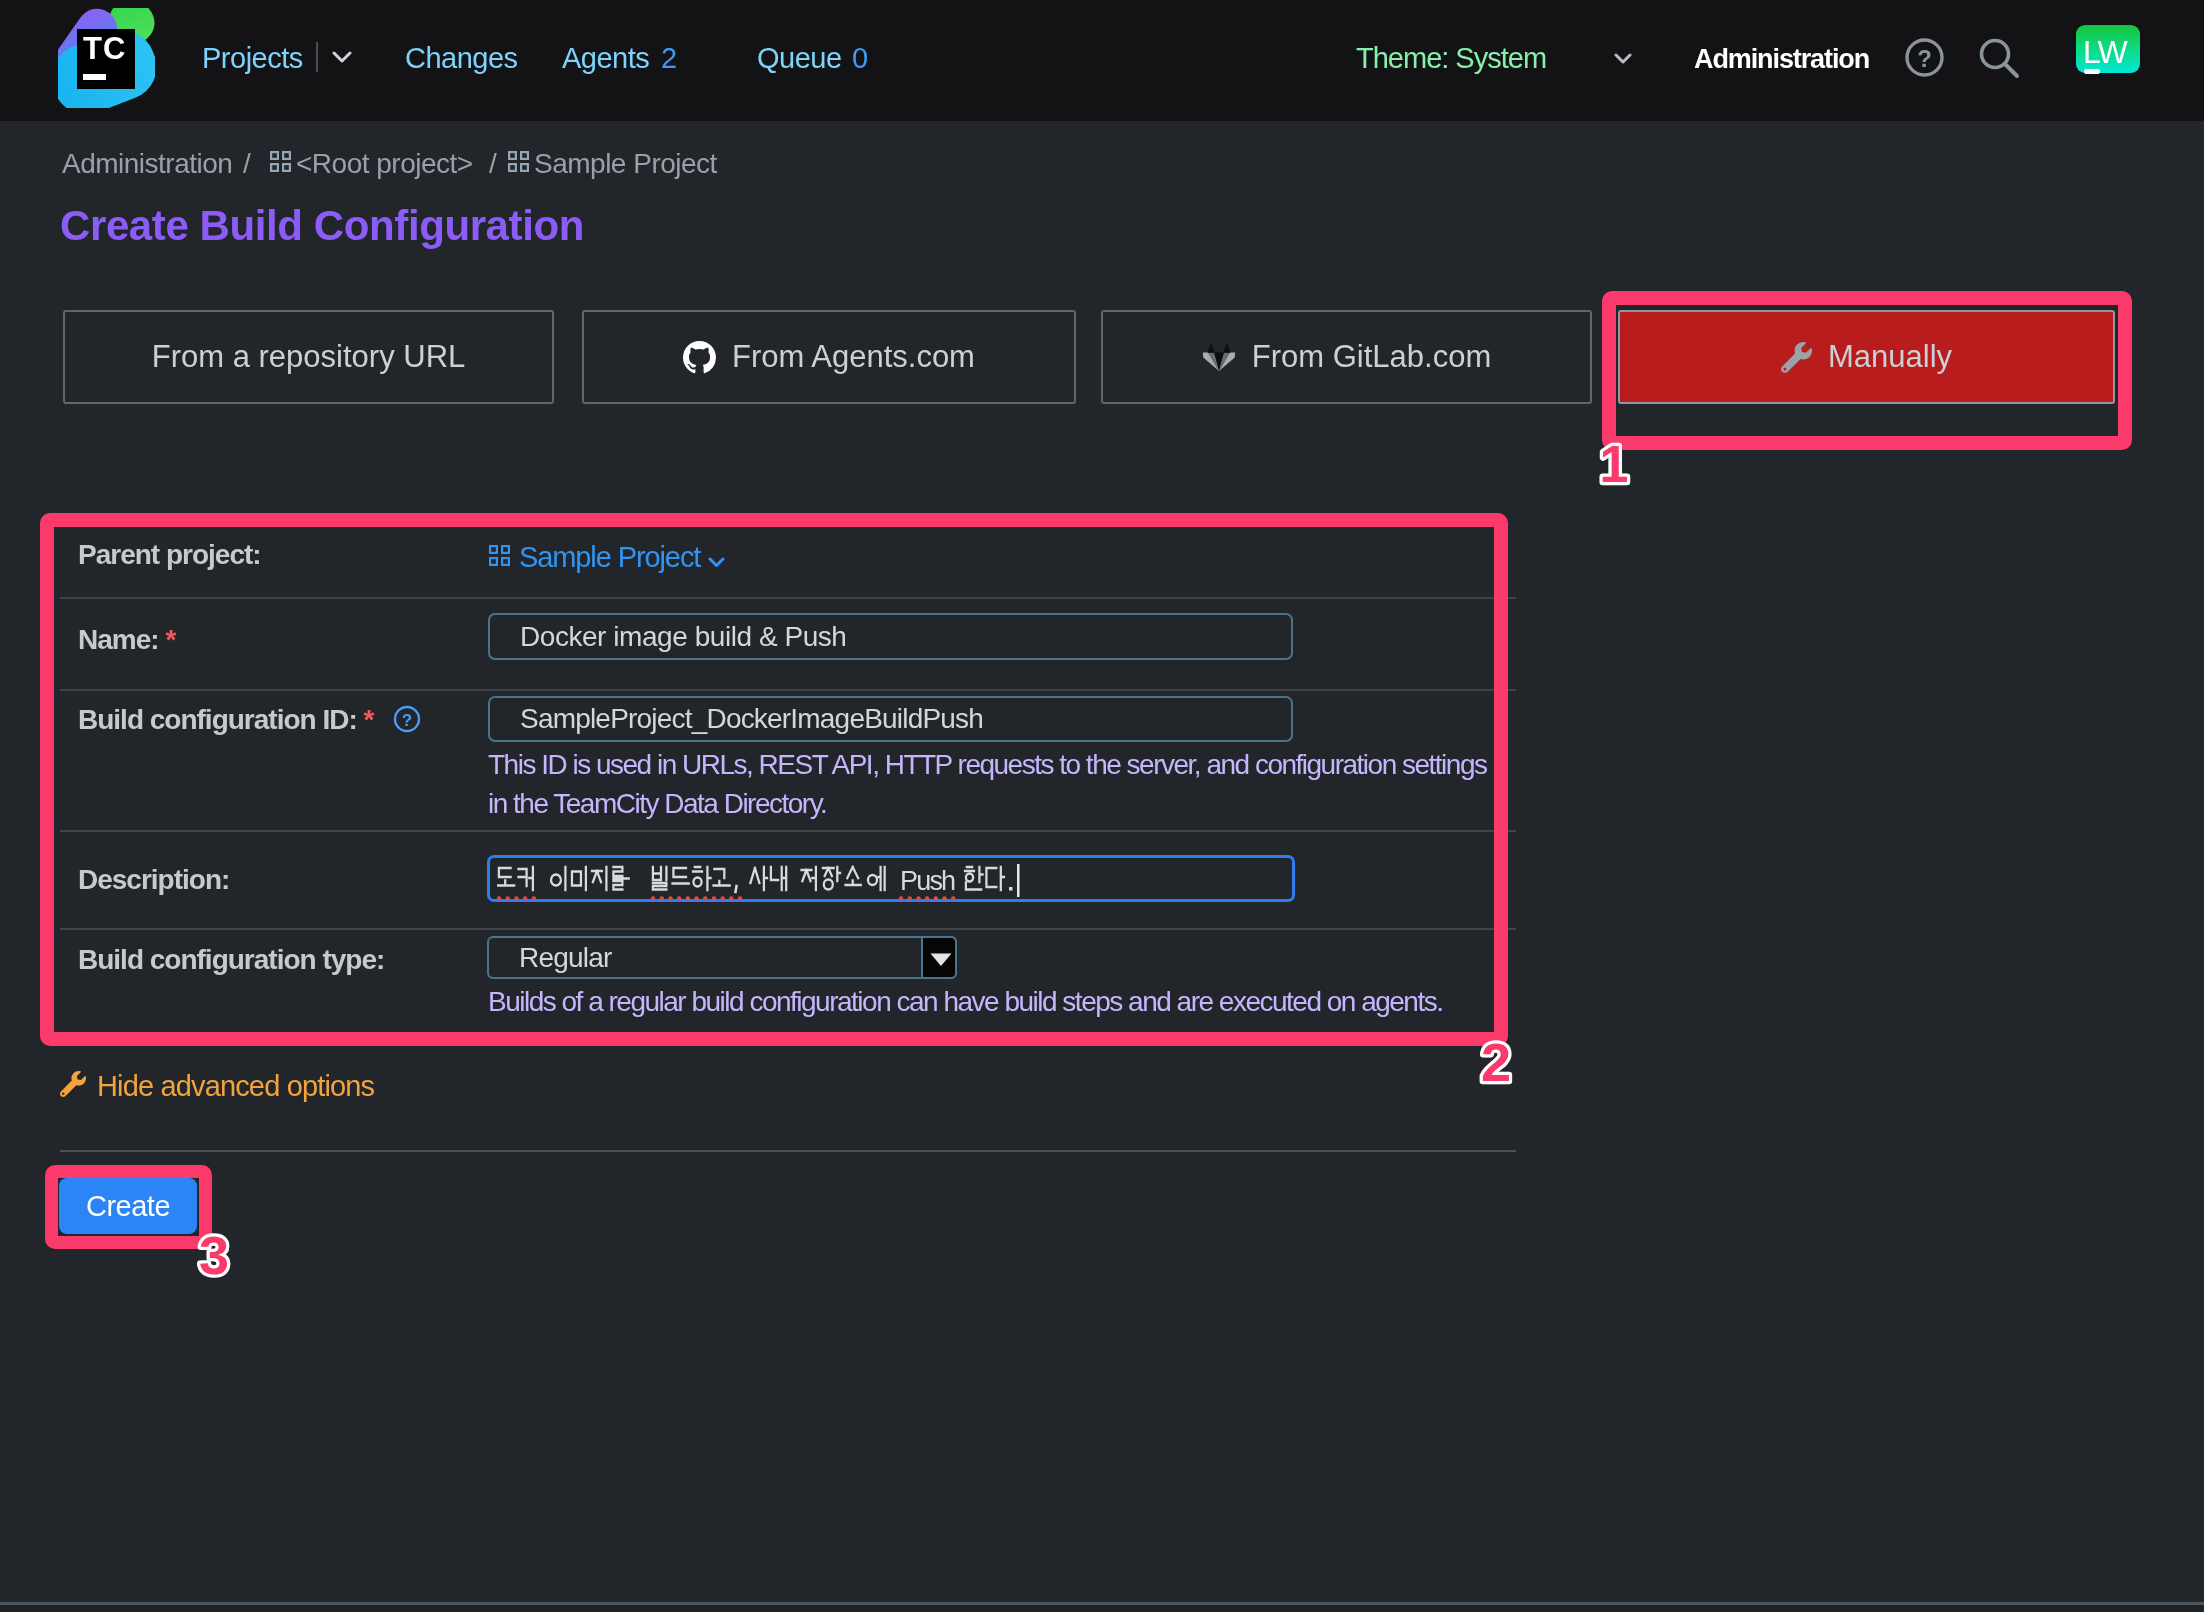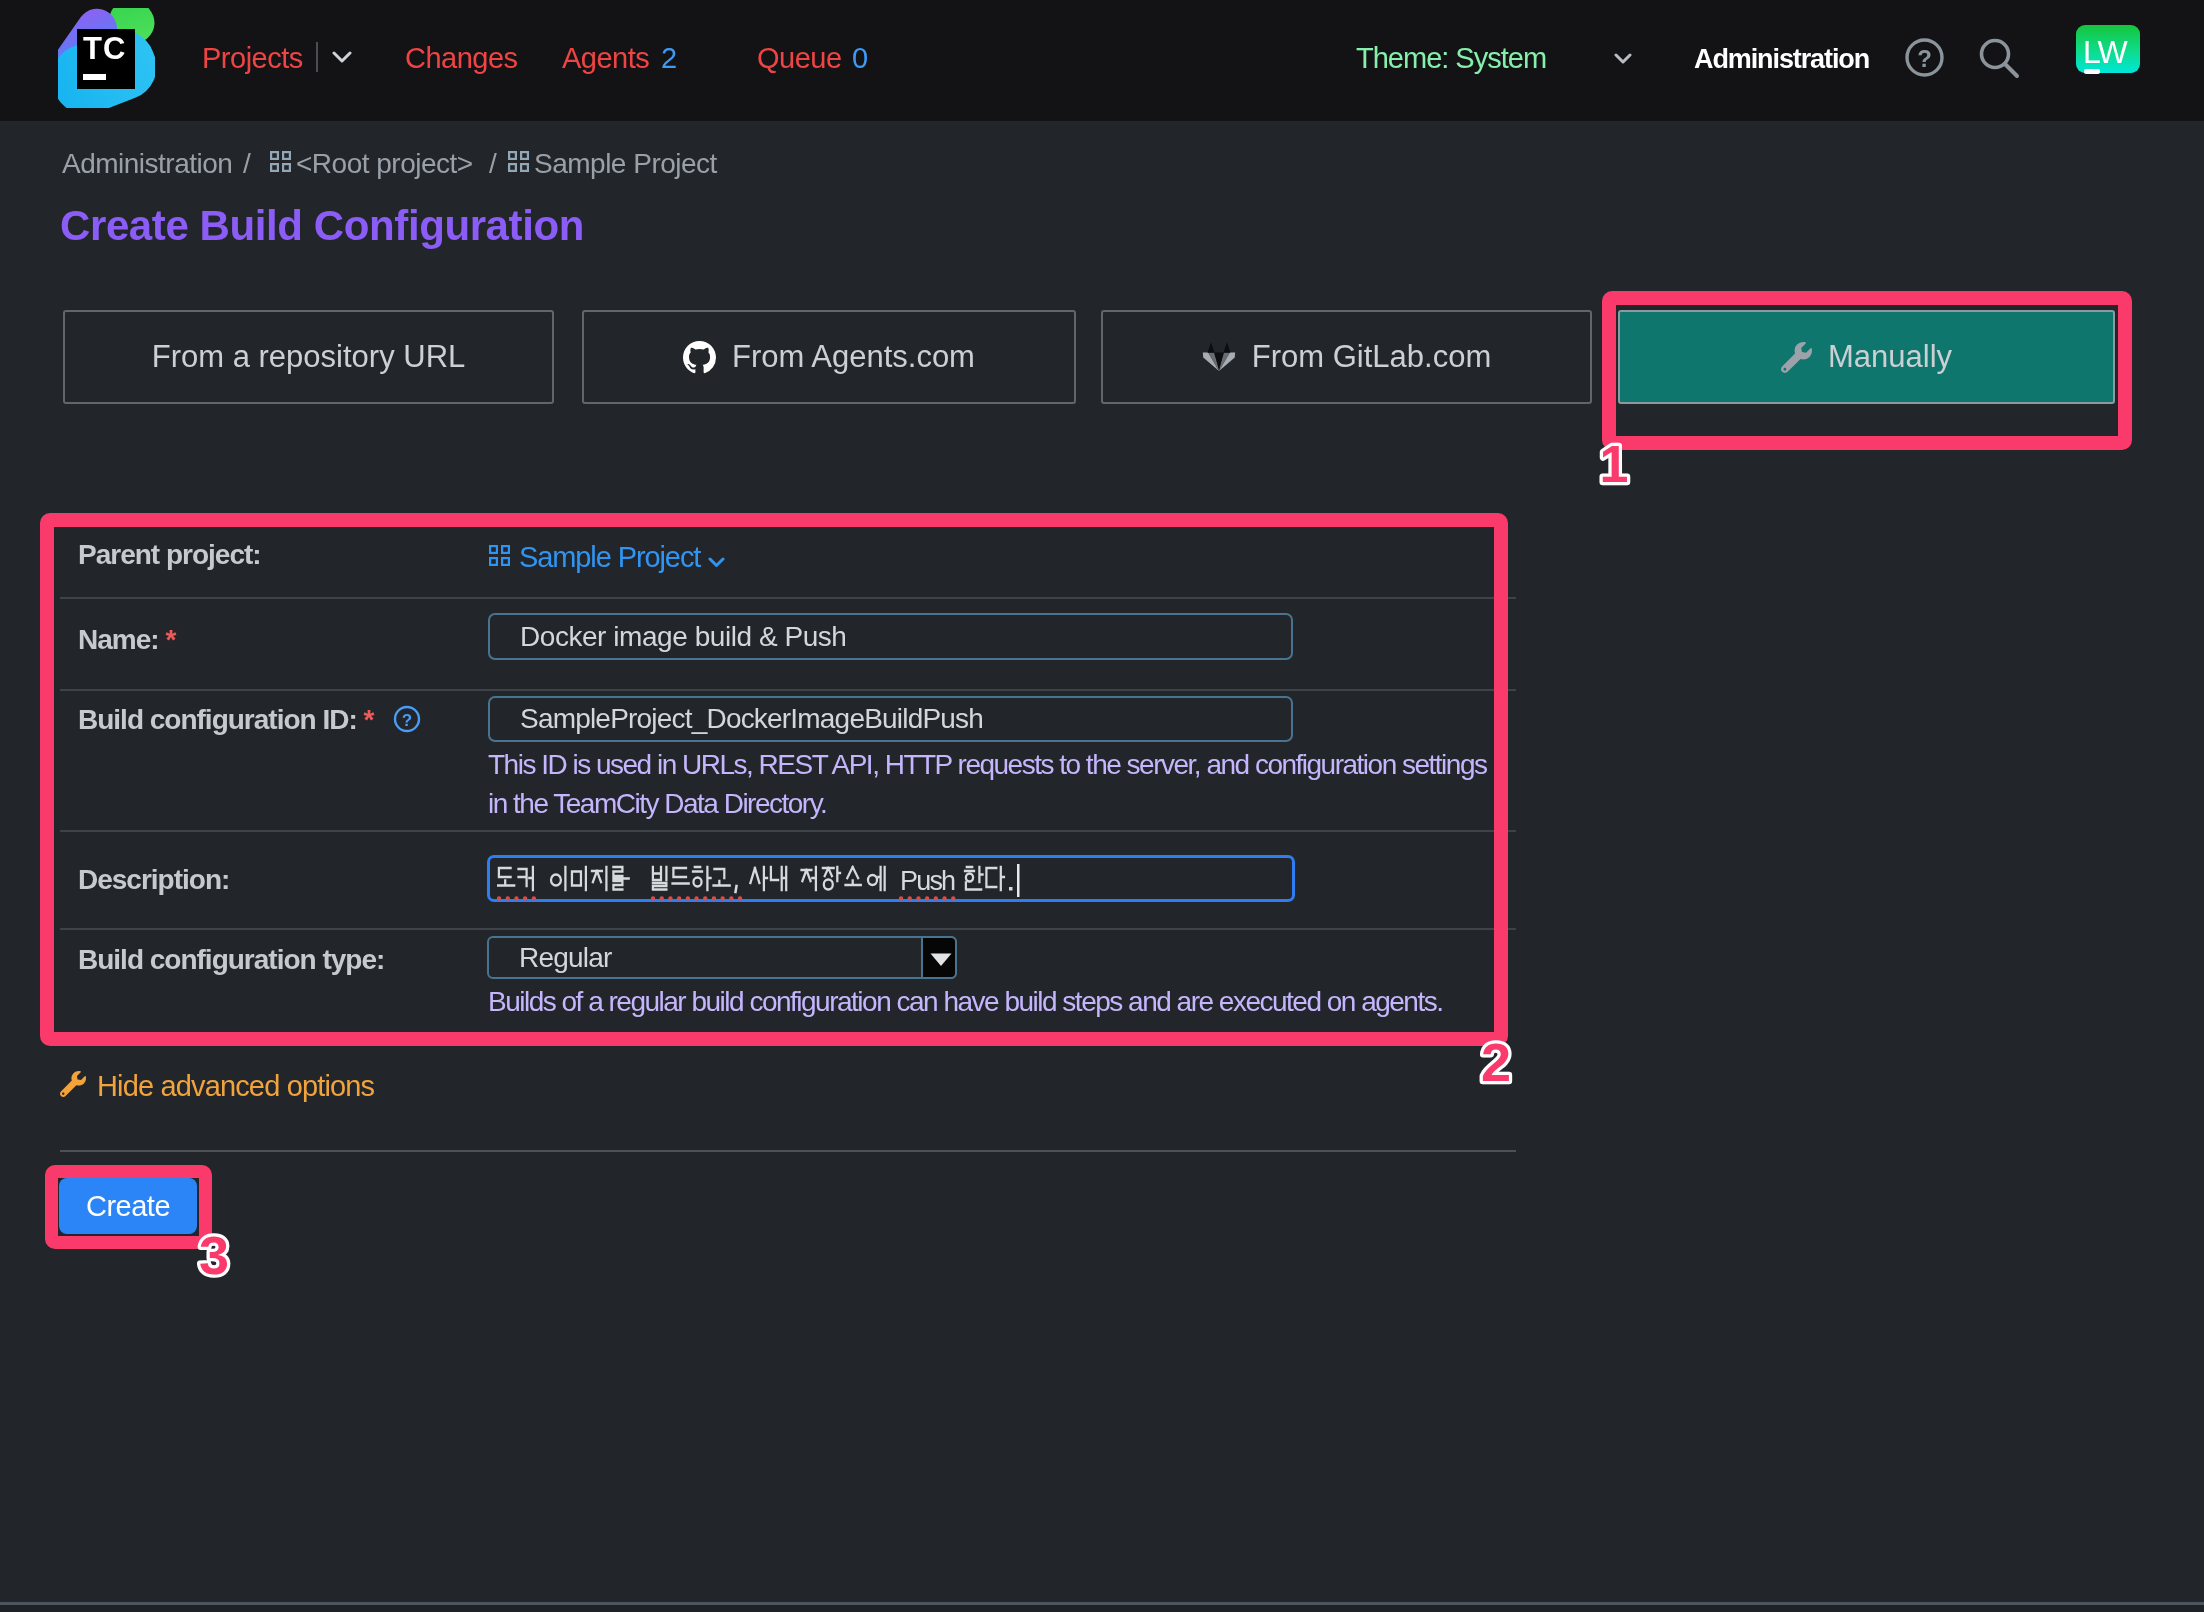--- a/index.html
+++ b/index.html
@@ -2,30 +2,30 @@
 <html><head>
 <meta charset="utf-8">
 <style>
   * { margin:0; padding:0; box-sizing:border-box; }
   html,body { width:2204px; height:1612px; background:#22262a; overflow:hidden;
     font-family:"Liberation Sans", sans-serif; }
   .abs { position:absolute; }
   #page { position:relative; width:2204px; height:1612px; background:#22262a; }
   
   #hdr { position:absolute; left:0; top:0; width:2204px; height:121px; background:#131315; }
-  .navtxt { position:absolute; top:42px; font-size:29px; line-height:32px; color:#ef4444; letter-spacing:-0.5px; }
+  .navtxt { position:absolute; top:42px; font-size:29px; line-height:32px; color:#7dd3fc; letter-spacing:-0.5px; }
   .navnum { color:#3d9bf5; }
   
   .crumb { position:absolute; top:148px; font-size:28px; color:#9aa0a7; letter-spacing:-0.5px; }
   
   #title { position:absolute; left:60px; top:202px; font-size:42px; font-weight:bold; color:#8b5cf6; letter-spacing:-0.4px; }
   
   .bigbtn { position:absolute; top:310px; height:94px; border:2px solid #5f666d; border-radius:3px;
     display:flex; align-items:center; justify-content:center; font-size:31px; color:#ccd0d4; gap:16px; }
-  .bigbtn.sel { background:#0f766e; border-color:#8d98a1; }
+  .bigbtn.sel { background:#b91c1c; border-color:#8d98a1; }
   
   .pink { position:absolute; border:14px solid #fa3a6a; border-radius:10px; }
   
   .sep { position:absolute; left:60px; width:1456px; height:2px; background:#3e4349; }
   .lbl { position:absolute; left:78px; font-size:28px; font-weight:bold; color:#c6cacf; letter-spacing:-1px; }
   .ast { color:#ef5b5b; font-weight:bold; }
   .inp { position:absolute; left:488px; width:805px; height:47px; border:2px solid #49748f;
     border-radius:7px; font-size:28px; color:#d4d7da; display:flex; align-items:center; padding-left:30px; letter-spacing:-0.8px; }
   .hint { position:absolute; left:488px; font-size:28px; color:#c4b5fd; letter-spacing:-1.5px; }
   

